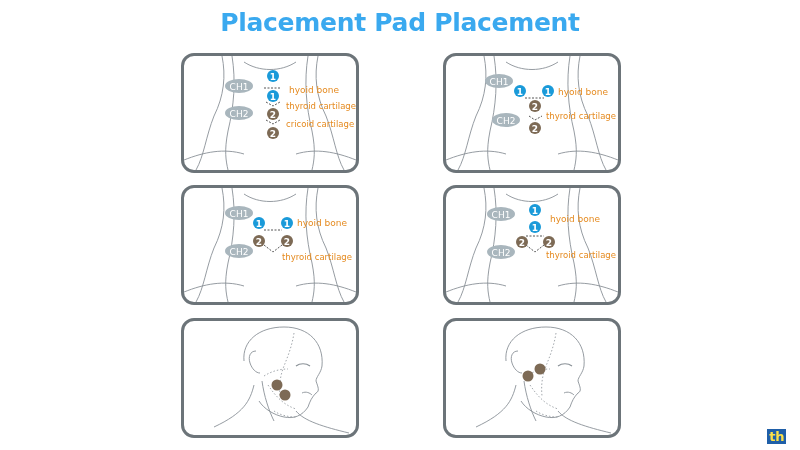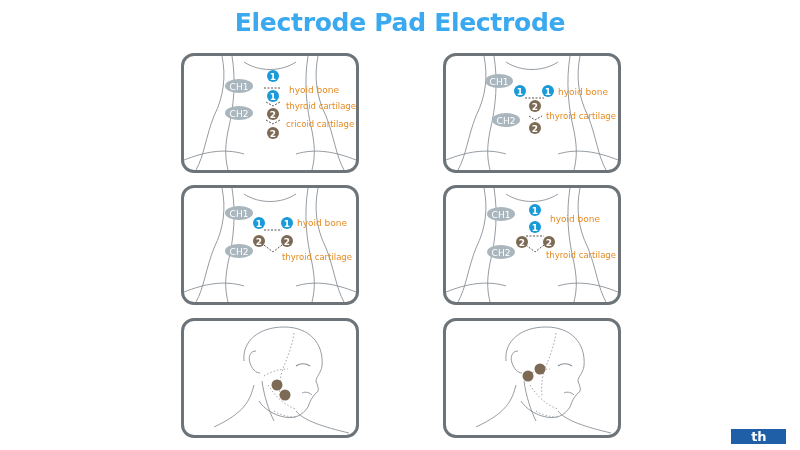--- a/index.html
+++ b/index.html
@@ -1,26 +1,26 @@
 <!DOCTYPE html>
 <html><head>
 <meta charset="utf-8">
 <style>
   html,body{margin:0;padding:0;}
   body{width:800px;height:450px;background:#ffffff;position:relative;overflow:hidden;font-family:"DejaVu Sans",sans-serif;}
   .title{position:absolute;left:0;width:800px;top:8px;text-align:center;font-family:"DejaVu Sans",sans-serif;font-weight:bold;font-size:25px;color:#3aa9ef;letter-spacing:-0.3px;}
   .panel{position:absolute;width:172px;height:114px;border:3.5px solid #6c7479;border-radius:13px;background:#fff;overflow:hidden;}
   .panel svg{position:absolute;left:0;top:0;}
   .logo{position:absolute;right:14px;bottom:6px;font-family:"DejaVu Sans",sans-serif;font-weight:bold;font-size:14px;color:#1f5fa8;letter-spacing:-0.4px;display:flex;align-items:center;}
-  .logo .th{background:#1f5fa8;color:#ffffff;padding:0 20px;margin-left:1px;font-size:13px;line-height:15px;}
+  .logo .th{background:#1f5fa8;color:#fde047;padding:0 2px;margin-left:1px;font-size:13px;line-height:15px;}
 </style>
 </head>
 <body>
 
-<div class="title">Electrode Pad Electrode</div>
+<div class="title">Placement Pad Placement</div>
 
 <div class="panel" style="left:181px;top:53px;">
   <svg width="172" height="114" viewBox="0 0 172 114">
     <g fill="none" stroke="#8a9197" stroke-width="0.9">
       <path d="M38 0 C42 20 40 40 30 60 C22 80 20 100 12 114"></path>
       <path d="M48 0 C52 25 50 50 44 75 C40 95 42 105 44 114"></path>
       <path d="M134 0 C130 20 132 40 142 60 C150 80 152 100 160 114"></path>
       <path d="M124 0 C120 25 122 50 128 75 C132 95 130 105 128 114"></path>
       <path d="M60 6 C75 16 97 16 112 6"></path>
       <path d="M0 104 C20 96 40 92 60 98"></path>

